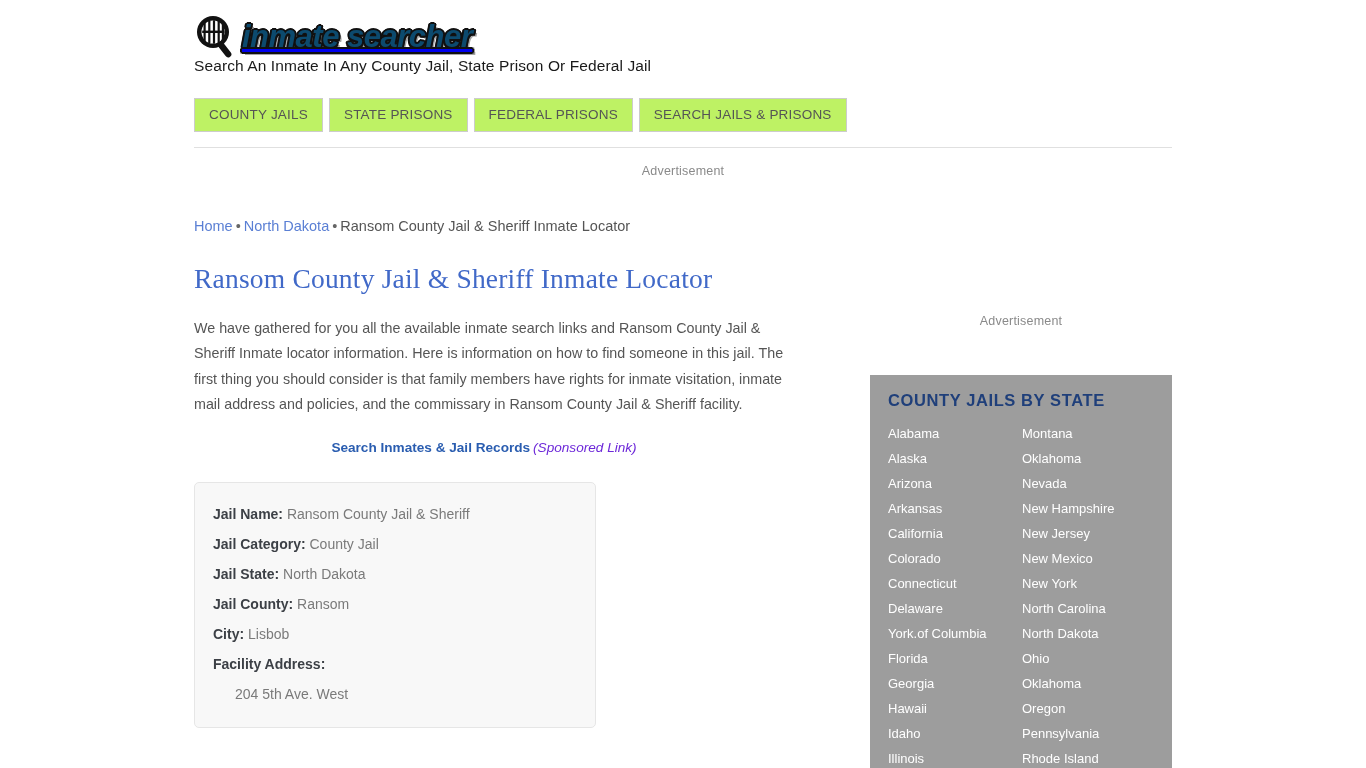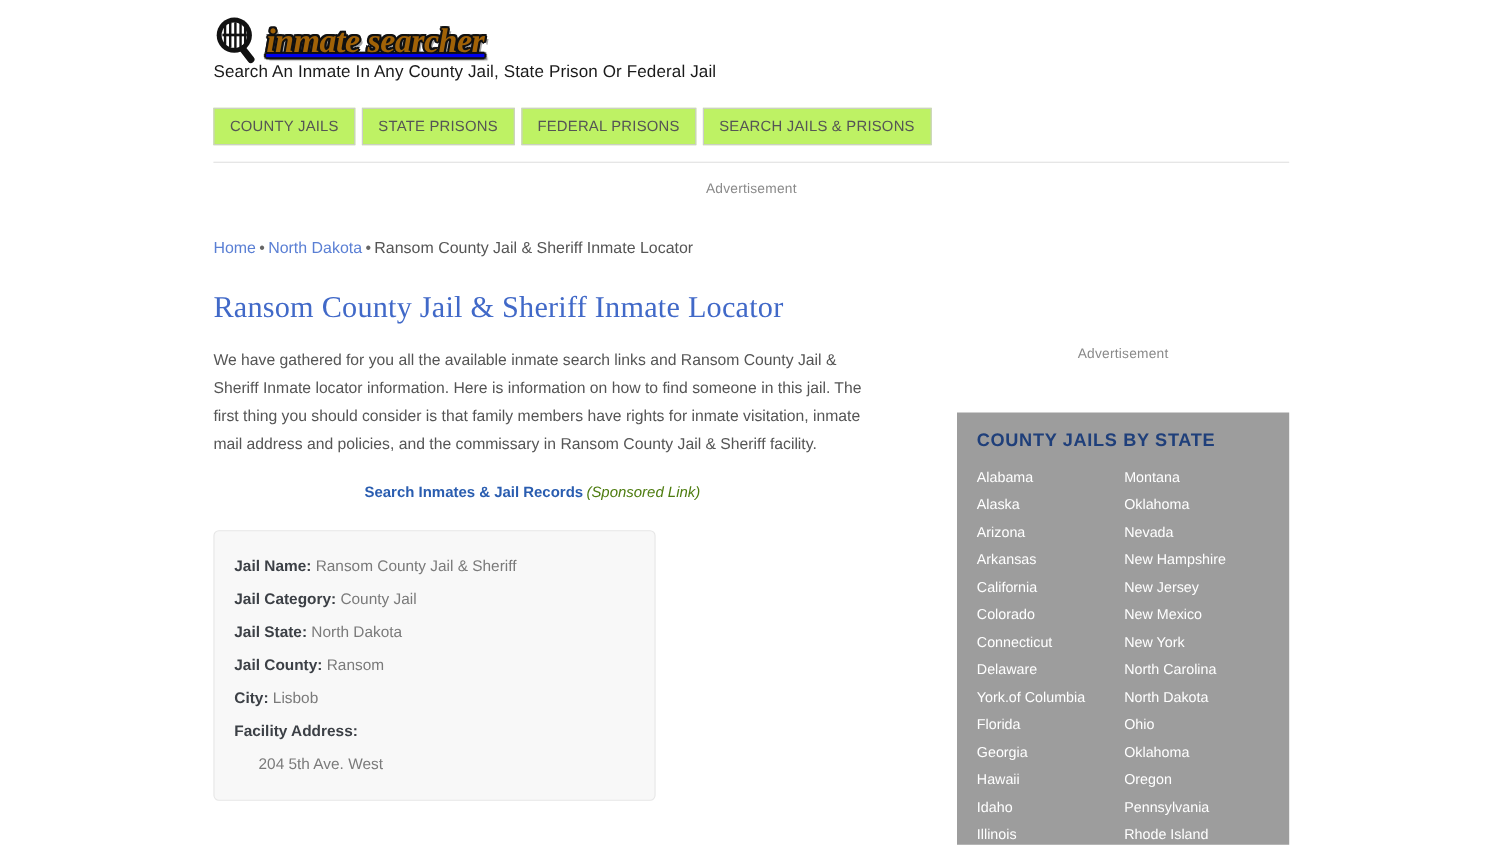--- a/index.html
+++ b/index.html
@@ -41,26 +41,26 @@
     align-items: center;
     height: 46px;
   }
   .logo-mark {
     width: 46px;
     height: 46px;
     flex: 0 0 46px;
     position: relative;
   }
   .logo-text {
-    font-family: Liberation Serif, serif;
+    font-family: Liberation Sans, sans-serif;
     font-size: 31px;
     font-weight: bold;
     font-style: italic;
     letter-spacing: -0.5px;
-    color: #a16207;
+    color: #0c4a6e;
     -webkit-text-stroke: 2.2px #111111;
     paint-order: stroke fill;
     margin-left: 2px;
     line-height: 46px;
     white-space: nowrap;
     text-shadow:
       2px 0 0 #111, -2px 0 0 #111, 0 2px 0 #111, 0 -2px 0 #111,
       1.5px 1.5px 0 #111, -1.5px 1.5px 0 #111, 1.5px -1.5px 0 #111, -1.5px -1.5px 0 #111,
       3px 3px 0 rgba(0,0,0,0.35);
   }
@@ -154,21 +154,21 @@
     text-align: center;
     font-size: 13.6px;
     padding-right: 20px;
   }
   .sponsored a {
     color: #2a5db0;
     font-weight: bold;
     text-decoration: none;
   }
   .sponsored .note {
-    color: #4d7c0f;
+    color: #6d28d9;
     font-style: italic;
     font-weight: normal;
     margin-left: 3px;
   }
   h2.section-head {
     margin: 25px 0 0 0;
     font-size: 16.2px;
     font-weight: bold;
     color: #1f3f7a;
     line-height: 25px;

